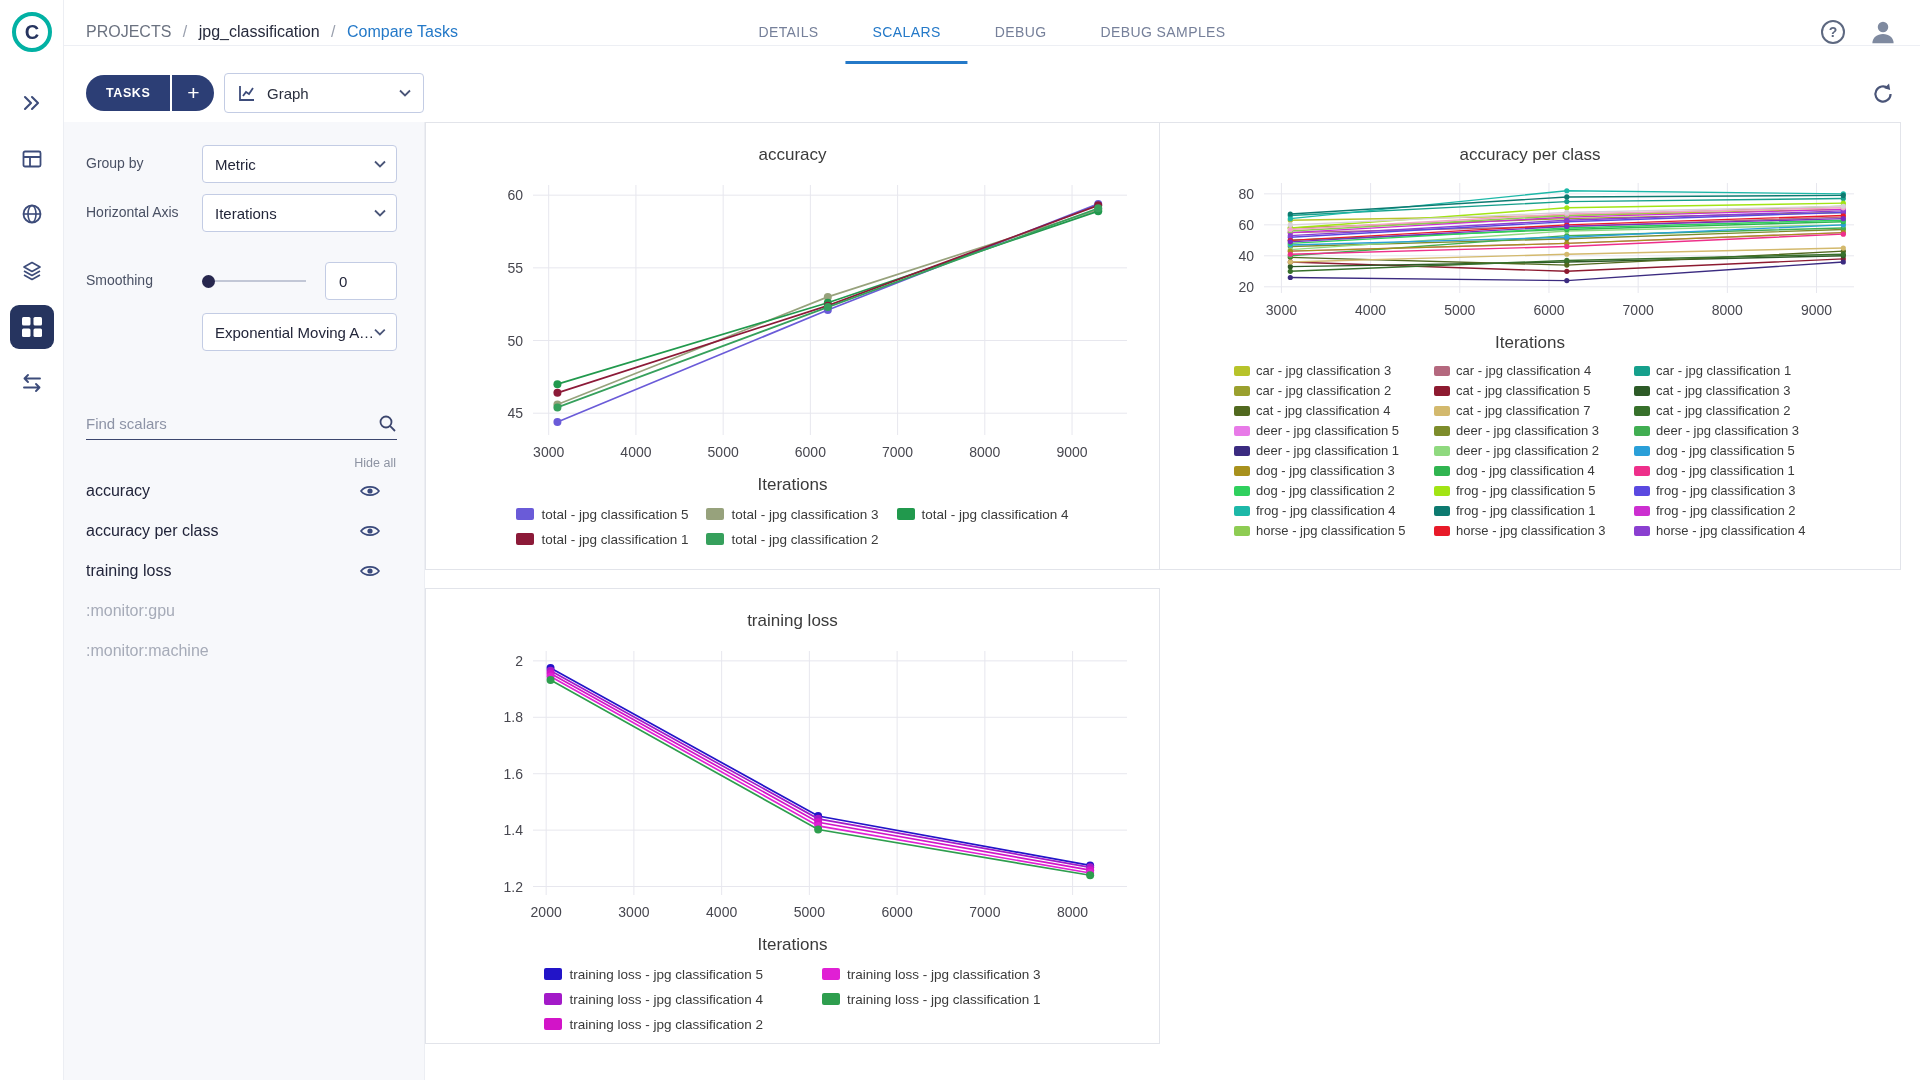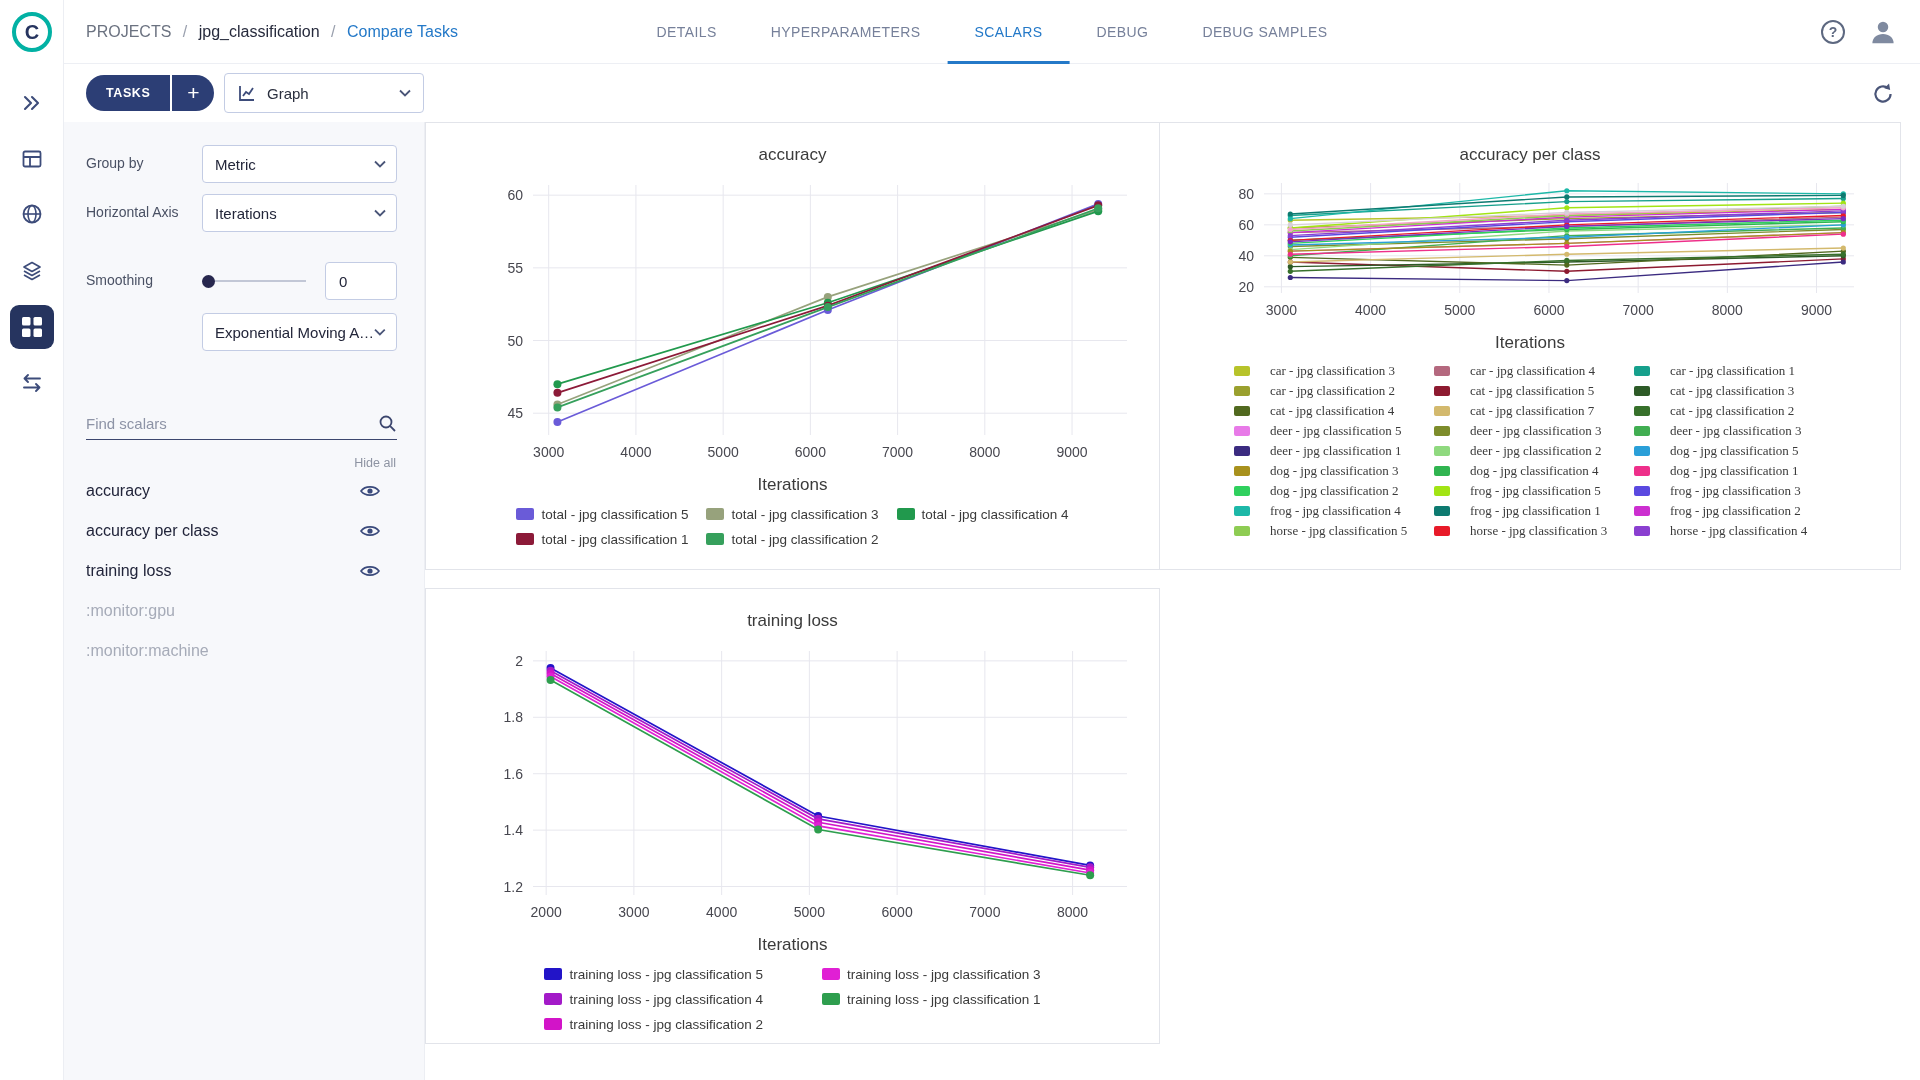--- a/index.html
+++ b/index.html
@@ -7,21 +7,21 @@
     font-family:"Liberation Sans","DejaVu Sans",sans-serif; color:#23263a; }
 
   
   .rail { position:absolute; left:0; top:0; width:64px; height:1080px; background:#fff;
     border-right:1px solid #eceef3; z-index:5; }
   .logo { position:absolute; left:10px; top:10px; width:44px; height:44px; cursor:pointer; }
   .rail-icon { position:absolute; left:20px; width:24px; height:24px; cursor:pointer; }
   .rail-icon.active-wrap { left:10px; width:44px; height:44px; }
 
   
-  .topbar { position:absolute; left:64px; top:0; right:0; height:64px; background:#fff;
+  .topbar { position:absolute; left:64px; top:0; right:0; height:46px; background:#fff;
     border-bottom:1px solid #edeff4; z-index:4; }
   .breadcrumb { position:absolute; left:22px; top:0; height:64px; line-height:64px; font-size:16px; white-space:nowrap; }
   .bc-root { color:#6b7280; cursor:pointer; }
   .bc-sep { color:#9aa0ae; margin:0 7px; }
   .bc-project { color:#262a3c; cursor:pointer; }
   .bc-page { color:#2479c8; }
   .tabs { position:absolute; left:50%; transform:translateX(-50%); top:0; height:64px; display:flex;text-align:right; }
   .tab { height:64px; line-height:64px; padding:0 27px; font-size:14px; letter-spacing:.4px;
     color:#76809a; cursor:pointer; border-bottom:3px solid transparent; }
   .tab.active { color:#2479c8; border-bottom-color:#2479c8; }
@@ -75,21 +75,21 @@
   .card-1 { left:734px; top:0; width:742px; height:448px; }
   .card-2 { left:0; top:466px; width:735px; height:456px; }
   .chart-title { margin-top:22px; font-size:17px; font-weight:400; color:#3b3b3b; }
   .plot-wrap { margin-top:4px; }
   .plot-wrap svg { display:block; font-family:inherit; }
   .xlabel { margin-top:2px; font-size:17px; color:#3b3b3b; }
   .legend { margin-top:9px; }
   .legend-item { display:flex; align-items:center; gap:7px; height:20px; cursor:pointer; }
   .swatch { width:18px; height:12px; border-radius:2px; flex:none; }
   .legend-label { font-size:13.5px; color:#3a3a3a; white-space:nowrap; }
-  .legend.small .legend-item { height:17px; gap:20px;font-family:Liberation Serif, serif; }
+  .legend.small .legend-item { height:17px; gap:6px; }
   .legend.small .swatch { width:16px; height:10px; }
   .legend.small .legend-label { font-size:13px; }
 </style>
 </head>
 <body>
 
 <nav class="rail">
   <svg class="logo" viewBox="0 0 44 44">
     <circle cx="22" cy="22" r="18" fill="none" stroke="#02b1a4" stroke-width="4"></circle>
     <text x="22" y="29" text-anchor="middle" font-size="20" font-weight="bold" fill="#26345f">C</text>
@@ -127,21 +127,20 @@
 <header class="topbar">
   <div class="breadcrumb">
     <span class="bc-root">PROJECTS</span>
     <span class="bc-sep">/</span>
     <span class="bc-project">jpg_classification</span>
     <span class="bc-sep">/</span>
     <span class="bc-page">Compare Tasks</span>
   </div>
   <nav class="tabs">
     <div class="tab">DETAILS</div>
-    <div class="tab">HYPERPARAMETERS</div>
     <div class="tab active">SCALARS</div>
     <div class="tab">DEBUG</div>
     <div class="tab">DEBUG SAMPLES</div>
   </nav>
   <div class="hdr-right">
     <svg width="26" height="26" viewBox="0 0 26 26" style="cursor:pointer">
       <circle cx="13" cy="13" r="11" fill="none" stroke="#5d6880" stroke-width="2"></circle>
       <text x="13" y="18" text-anchor="middle" font-size="14" font-weight="bold" fill="#5d6880">?</text>
     </svg>
     <svg width="30" height="30" viewBox="0 0 24 24" style="cursor:pointer">

